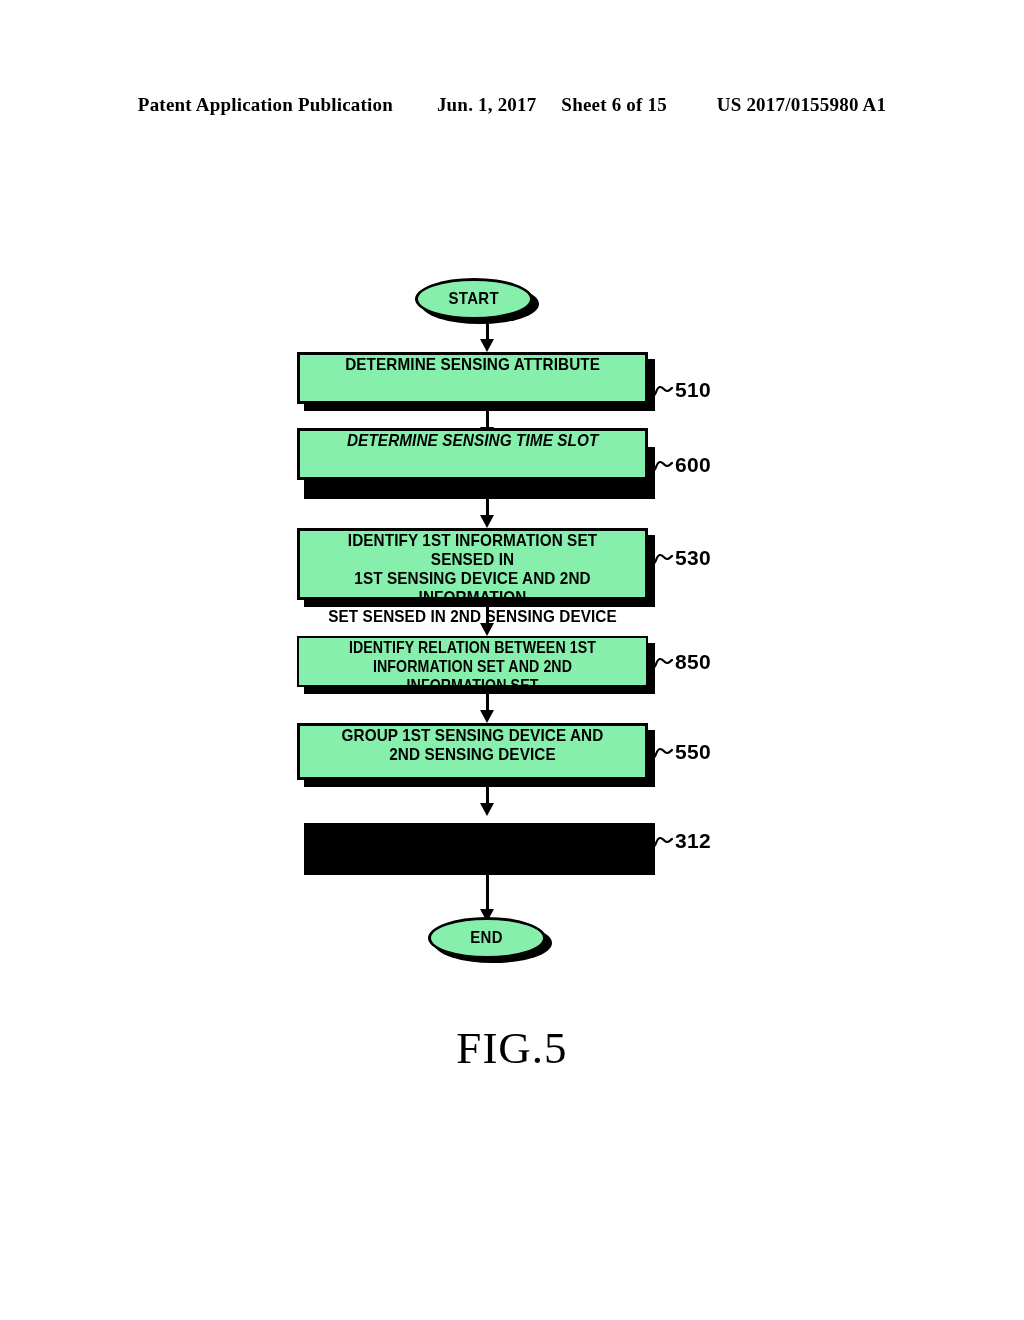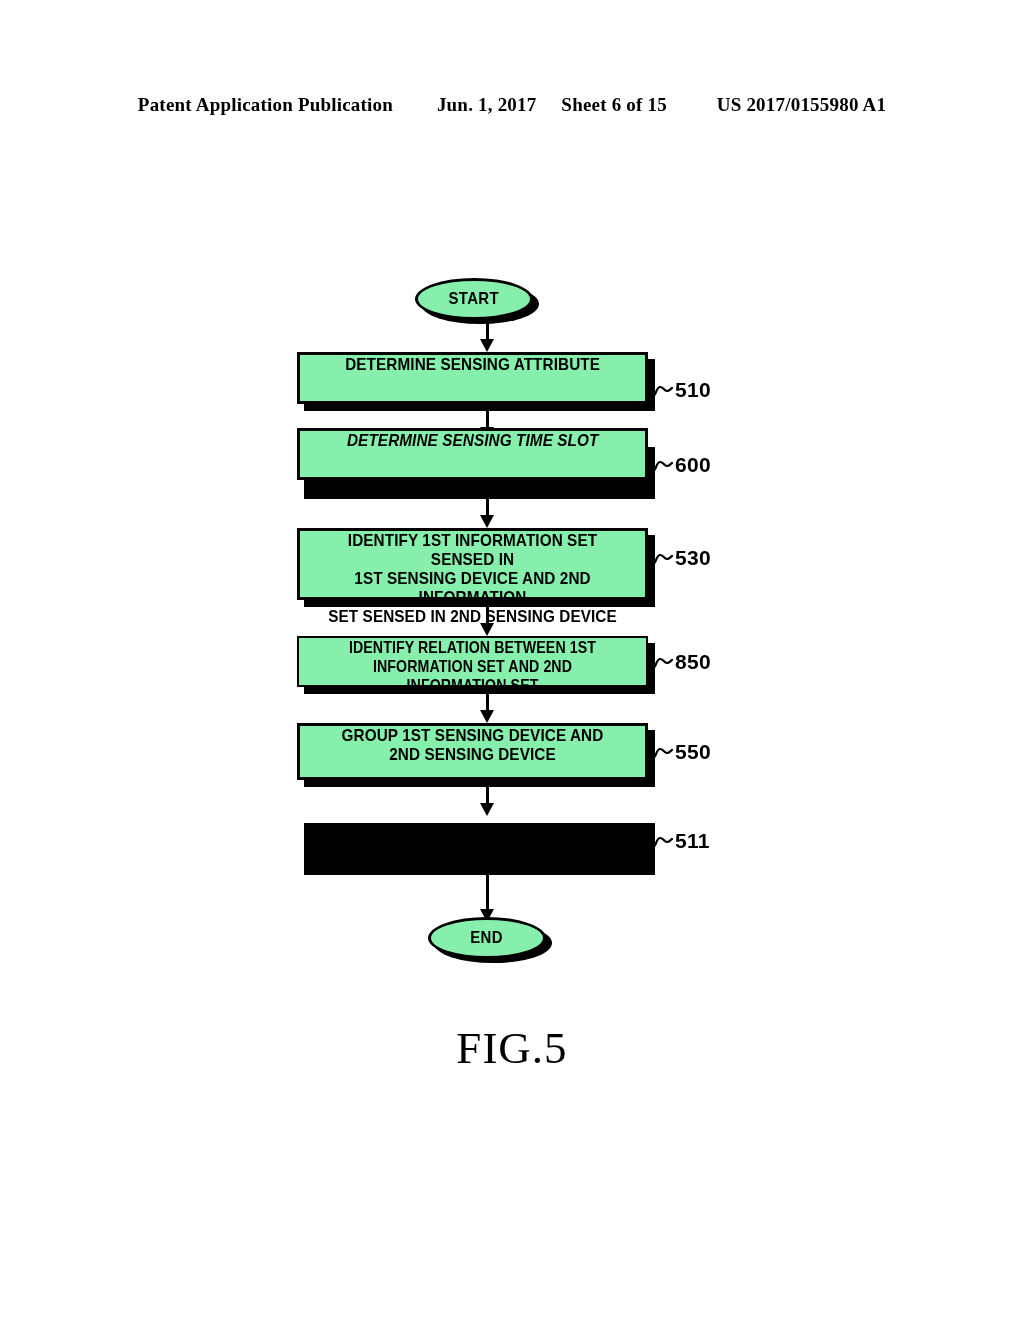--- a/index.html
+++ b/index.html
@@ -257,21 +257,21 @@
   <div class="conn" style="left:486px; top:787px; height:30px;">
     <div class="stem" style="height:17px;"></div>
     <div class="head" style="top:16px;"></div>
   </div>
 
   <div class="proc-shadow" style="left:304px; top:823px; width:351px; height:52px;"></div>
   <div class="ref" style="left:653px; top:829px;">
     <svg class="squiggle" width="20" height="16" viewBox="0 0 20 16">
       <path d="M1,13 C3,13 3.5,5 7,5 C10.5,5 11,9 14,9 C16,9 17.5,7 19,6" stroke="#000" stroke-width="2.2" fill="none" stroke-linecap="round"></path>
     </svg>
-    <span class="ref-num">511</span>
+    <span class="ref-num">312</span>
   </div>
 
   <div class="conn" style="left:486px; top:875px; height:48px;">
     <div class="stem" style="height:35px;"></div>
     <div class="head" style="top:34px;"></div>
   </div>
 
   <div class="terminator-shadow" style="left:434px; top:923px; width:118px; height:40px;"></div>
   <div class="terminator" style="left:428px; top:917px; width:118px; height:42px;">
     <span class="term-label">END</span>

